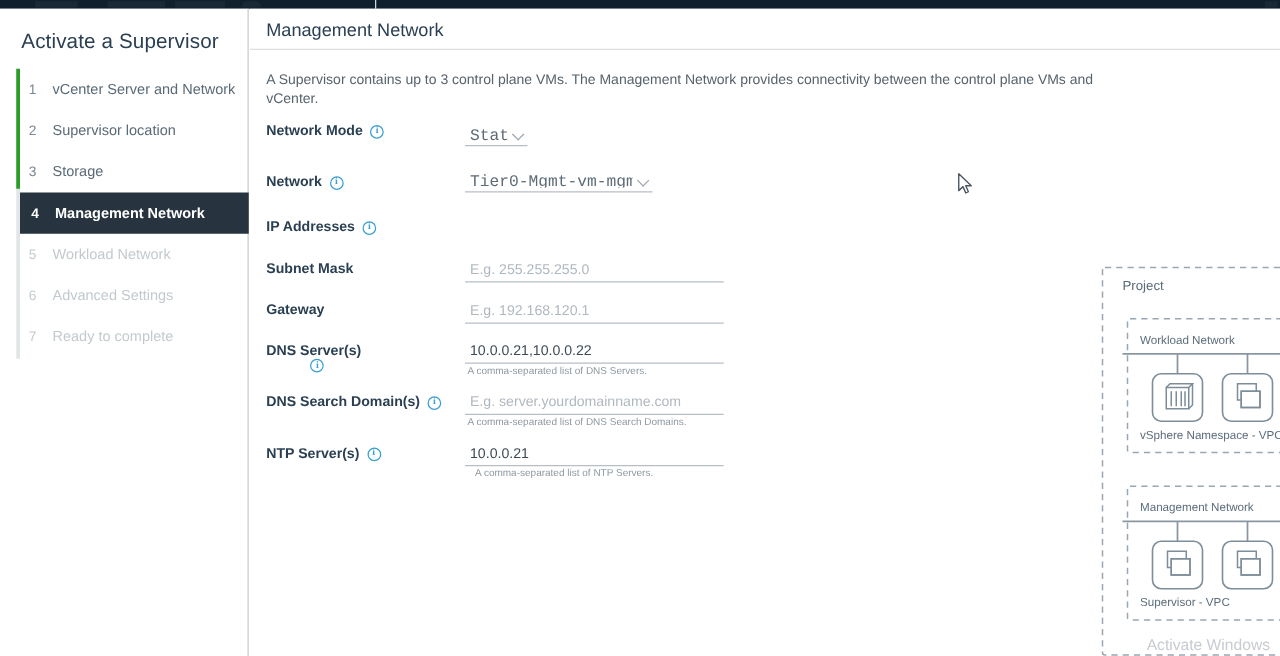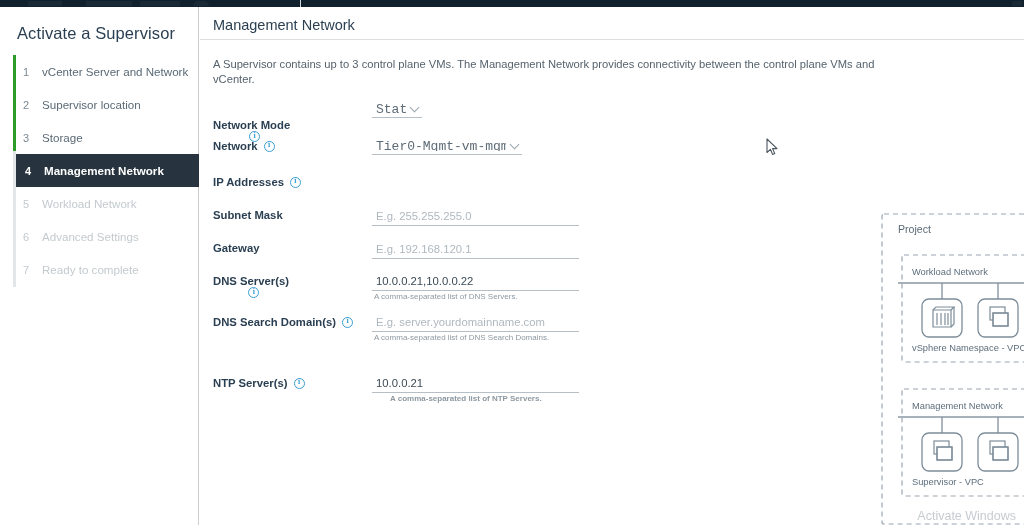--- a/index.html
+++ b/index.html
@@ -188,21 +188,21 @@
 
   <div class="main">
     <div class="main-header">
       <div class="main-title">Management Network</div>
     </div>
     <div class="main-desc">A Supervisor contains up to 3 control plane VMs. The Management Network provides connectivity between the control plane VMs and vCenter.</div>
 
     <div class="form">
 
       <div class="frow" style="height:37px;">
-        <div class="flabel" style="top:24px;flex-direction:column;">
+        <div class="flabel" style="top:4px;">
           <span>Network Mode</span>
           <span class="info-icon"></span>
         </div>
         <div class="fctl" style="left:159px; top:4px;">
           <span class="sel-wrap">
             <select class="sel" style="width:50px;">
               <option>Static</option>
             </select>
             <span class="chev"></span>
           </span>
@@ -264,28 +264,28 @@
         <div class="flabel" style="top:7px;">
           <span>DNS Search Domain(s)</span>
           <span class="info-icon"></span>
         </div>
         <div class="fctl" style="left:159px; top:3px;">
           <input class="underline-input" style="width: 207px;" placeholder="E.g. server.yourdomainname.com">
           <div class="hint" style="left:2px; top:21px;">A comma-separated list of DNS Search Domains.</div>
         </div>
       </div>
 
-      <div class="frow" style="height:41px;margin-top:20px;">
+      <div class="frow" style="height:41px;">
         <div class="flabel" style="top:7px;">
           <span>NTP Server(s)</span>
           <span class="info-icon"></span>
         </div>
         <div class="fctl" style="left:159px; top:3px;">
           <input class="underline-input" style="width: 207px;" value="10.0.0.21">
-          <div class="hint" style="left:18px; top:21px;font-weight:bold;">A comma-separated list of NTP Servers.</div>
+          <div class="hint" style="left:8px; top:21px;">A comma-separated list of NTP Servers.</div>
         </div>
       </div>
 
     </div>
 
     <svg class="cursor" viewBox="0 0 13 18">
       <path d="M1,1 L1,14.5 L4.4,11.3 L6.6,16.4 L8.7,15.4 L6.6,10.6 L11,10.6 Z" fill="#ffffff" stroke="#4a5560" stroke-width="1.1" stroke-linejoin="round"></path>
     </svg>
 
     <div class="diagram">

